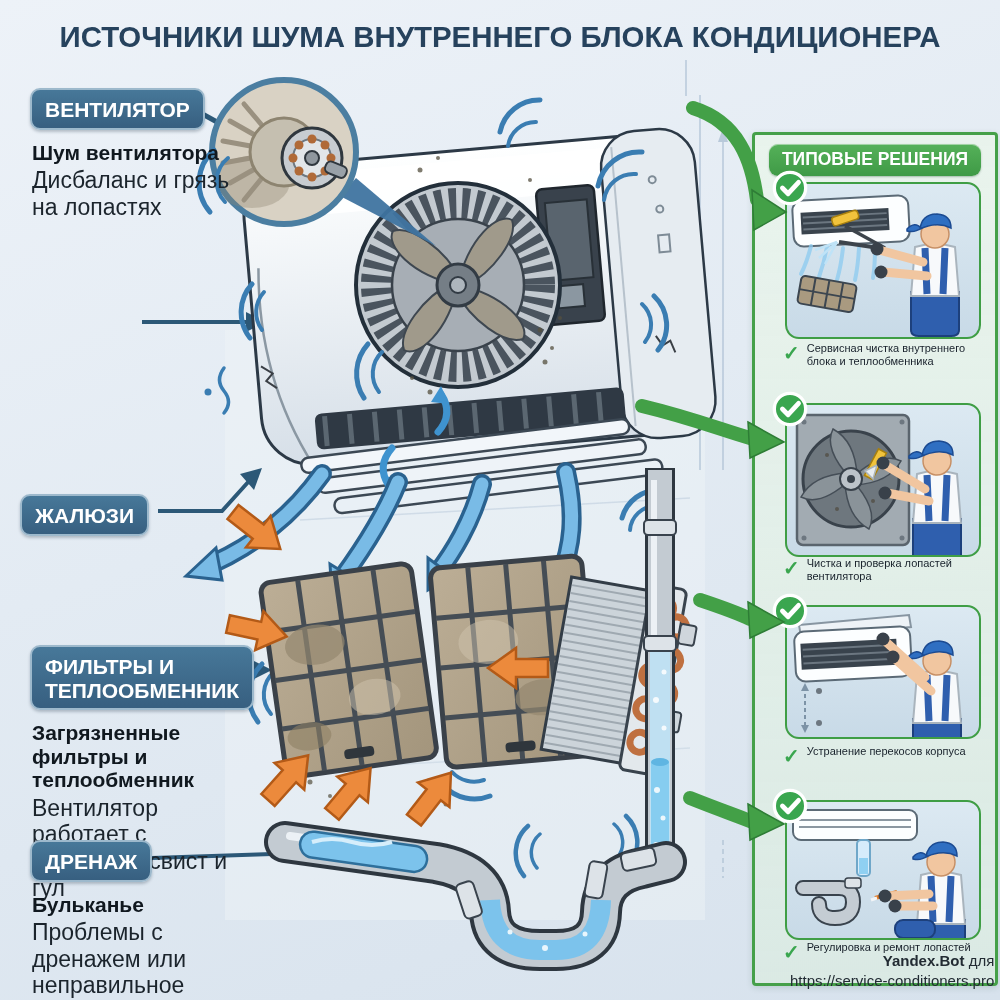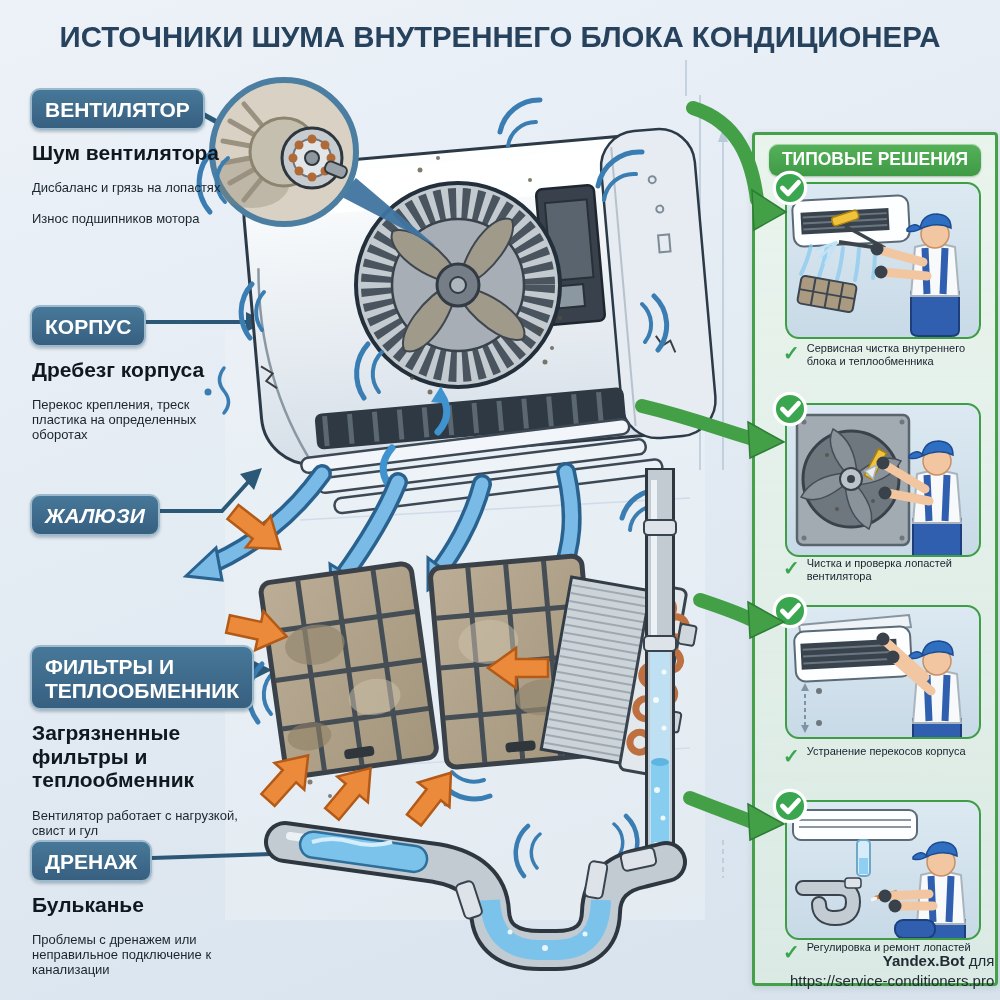--- a/index.html
+++ b/index.html
@@ -9,21 +9,21 @@
   .illu{position:absolute;left:0;top:0;z-index:1;}
   .title{position:absolute;left:0;right:0;top:20px;margin:0;text-align:center;z-index:2;
     font-size:30px;font-weight:700;color:#26425d;letter-spacing:0px;white-space:nowrap;
     transform:scaleX(.98);}
   .callout{position:absolute;width:218px;z-index:2;}
   .pill{display:inline-block;background:linear-gradient(180deg,#477899,#375f80);
     border:2px solid #9db9cc;border-radius:10px;color:#fff;padding:8px 13px 6px;
     font-size:21px;font-weight:700;line-height:1.12;box-shadow:0 2px 3px rgba(20,40,60,.25);}
   .co-heading{font-size:21px;font-weight:700;color:#10181f;margin:11px 2px 2px;line-height:1.12;}
   .co-heading:empty{display:none;}
-  .co-line{font-size:13px;color:#1b242c;margin:16px 2px 0;line-height:1.16;}
+  .co-line{font-size:23px;color:#1b242c;margin:3px 2px 0;line-height:1.16;}
   .co-line:empty{display:none;}
   .panel{position:absolute;left:752px;top:88px;width:240px;height:848px;z-index:2;
     border:3px solid #45a049;border-radius:4px;
     background:linear-gradient(180deg,rgba(233,244,235,.88),rgba(219,236,224,.72));
     box-shadow:0 2px 6px rgba(30,80,40,.15);margin-top:44px;}
   .panel-header{width:fit-content;margin:9px auto 0;background:linear-gradient(180deg,#55b159,#3f9a46);
     border-radius:9px;padding:5px 13px 6px;color:#fff;font-size:17.5px;font-weight:700;
     box-shadow:inset 0 1px 0 rgba(255,255,255,.45),0 1px 2px rgba(0,60,20,.3);}
   .card{position:absolute;left:30px;width:192px;border:2.5px solid #3f9e45;border-radius:14px;
     background:linear-gradient(180deg,#dce9f2,#c8dae7);overflow:hidden;}
@@ -312,30 +312,24 @@
       <rect x="620" y="854" width="34" height="18" rx="5" transform="rotate(-12 620 854)" fill="#dde3e8" stroke="#39434d" stroke-width="2"></rect>
     </g>
   </svg>
 
   <h1 class="title">ИСТОЧНИКИ ШУМА ВНУТРЕННЕГО БЛОКА КОНДИЦИОНЕРА</h1>
 
   <div class="callout" style="left:30px;top:88px;">
     <div class="pill">ВЕНТИЛЯТОР</div>
     <div class="co-heading">Шум вентилятора</div>
     <p class="co-line">Дисбаланс и грязь на лопастях</p>
-    <p class="co-line">Износ подшипников мотора</p>
   </div>
 
-  <div class="callout" style="left:30px;top:305px;">
-    <div class="pill">КОРПУС</div>
-    <div class="co-heading">Дребезг корпуса</div>
-    <p class="co-line">Перекос крепления, треск пластика на определенных оборотах</p>
-  </div>
-
-  <div class="callout" style="left:30px;top:494px;font-style:italic;">
+
+  <div class="callout" style="left:20px;top:494px;">
     <div class="pill">ЖАЛЮЗИ</div>
     
   </div>
 
   <div class="callout" style="left:30px;top:645px;">
     <div class="pill" style="max-width:200px;">ФИЛЬТРЫ И ТЕПЛООБМЕННИК</div>
     <div class="co-heading">Загрязненные фильтры и теплообменник</div>
     <p class="co-line">Вентилятор работает с нагрузкой, свист и гул</p>
   </div>
 

